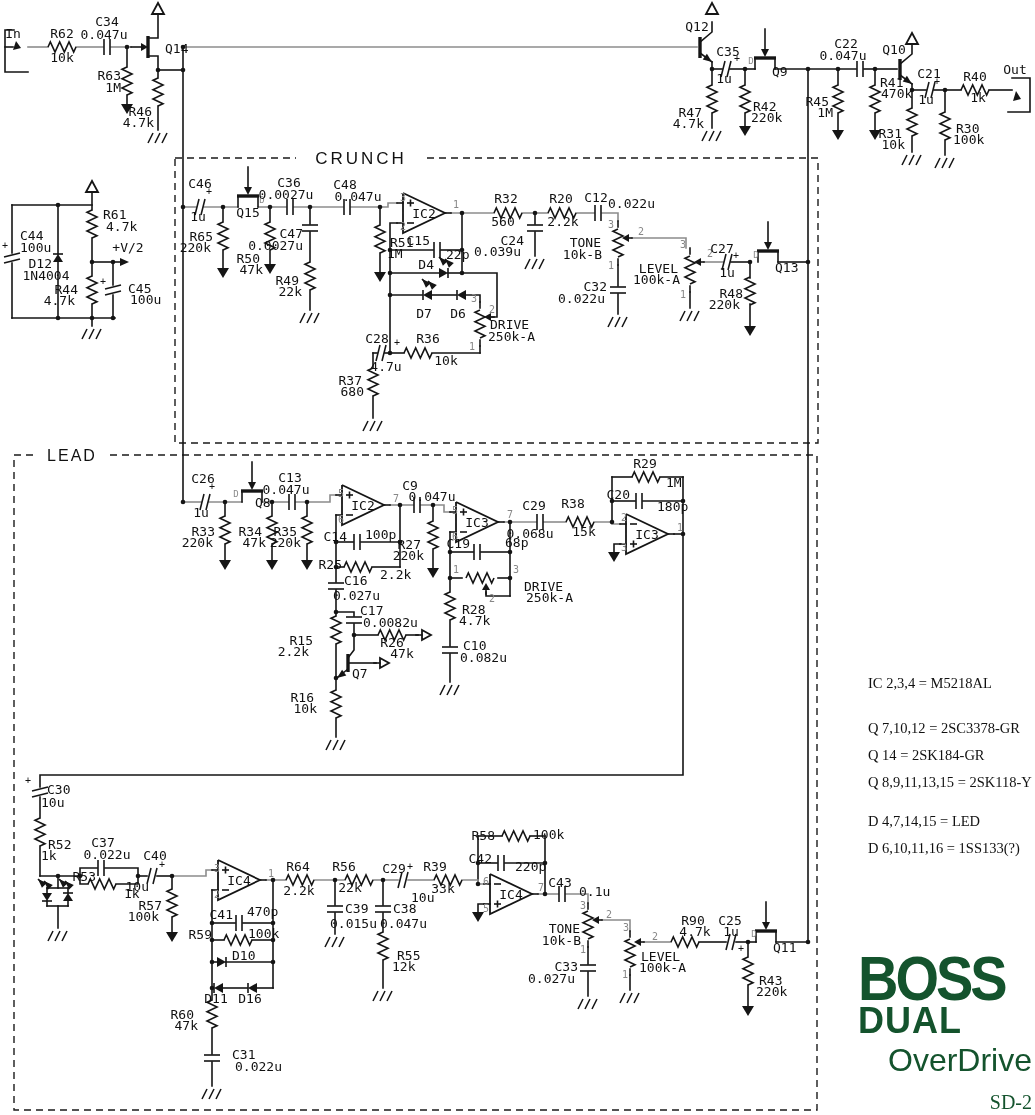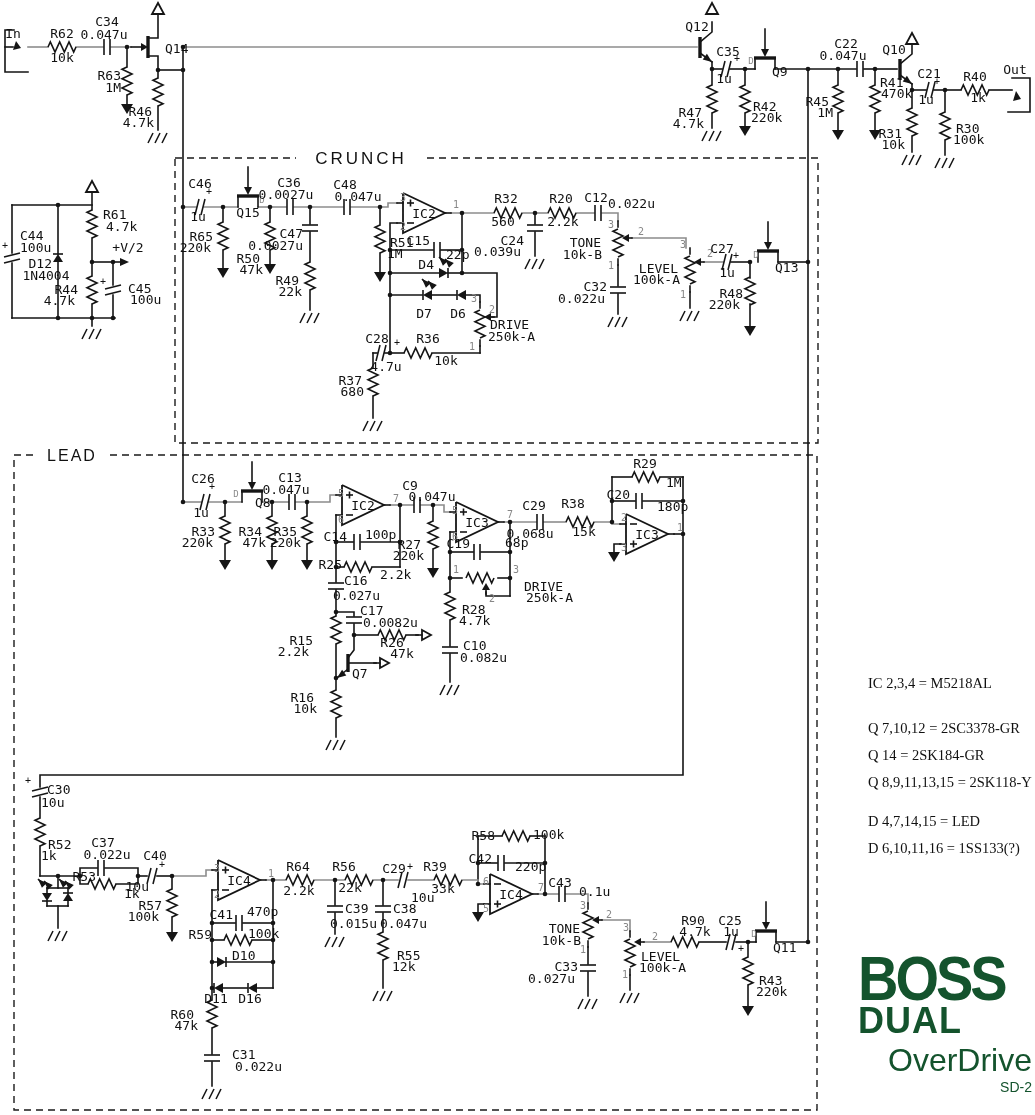--- a/index.html
+++ b/index.html
@@ -19,21 +19,21 @@
   .t-p{font-size:10px;fill:#878787;}
   .t-d{font-size:9px;fill:#8a8a8a;}
   .t-pl{font-size:10px;}
   .t-sec{font-family:"Liberation Sans",sans-serif;font-size:17px;letter-spacing:3px;}
   .t-lead{font-family:"Liberation Sans",sans-serif;font-size:16px;letter-spacing:2px;}
   .t-note{font-family:"Liberation Serif",serif;font-size:14.5px;text-anchor:start;}
   #logo{position:absolute;left:858px;top:946px;width:174px;color:#14532d;font-family:"Liberation Sans",sans-serif;}
   .boss{font-size:56px;font-weight:900;letter-spacing:-3px;line-height:1.02;transform:scaleY(1.12);transform-origin:top left;}
   .dual{font-size:36px;font-weight:700;letter-spacing:1px;line-height:1;}
   .ovd{font-size:32px;font-weight:400;text-align:right;line-height:1;margin-top:5px;}
-  .sd2{font-size:14px;font-weight:400;text-align:right;line-height:1;margin-top:4px;}
+  .sd2{font-size:20px;font-weight:400;text-align:right;line-height:1;margin-top:16px;font-family:Liberation Serif, serif;}
 </style>
 </head>
 <body>
 
 <svg id="schem" width="1035" height="1115" viewBox="0 0 1035 1115">
     <rect x="175" y="158" width="643" height="285" class="dash"></rect>
     <rect x="14" y="455" width="803" height="655" class="dash"></rect>
     <polyline points="127,47 127,67" class="w"></polyline>
     <polyline points="127,95 127,104" class="w"></polyline>
     <polyline points="158,70 158,78" class="w"></polyline>

